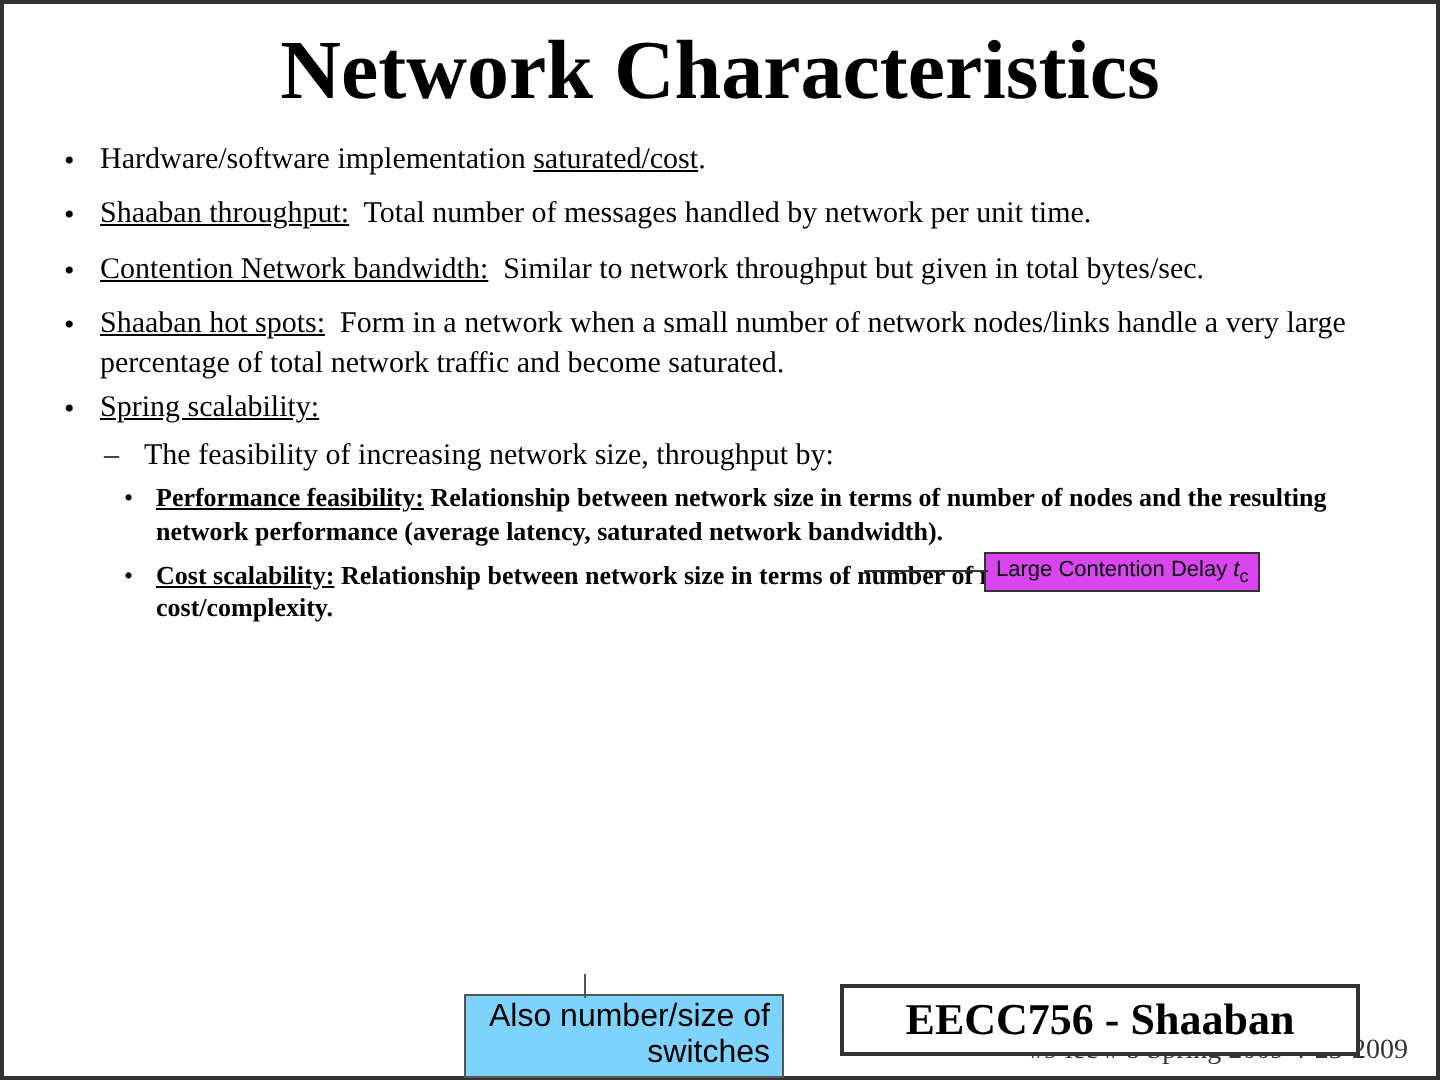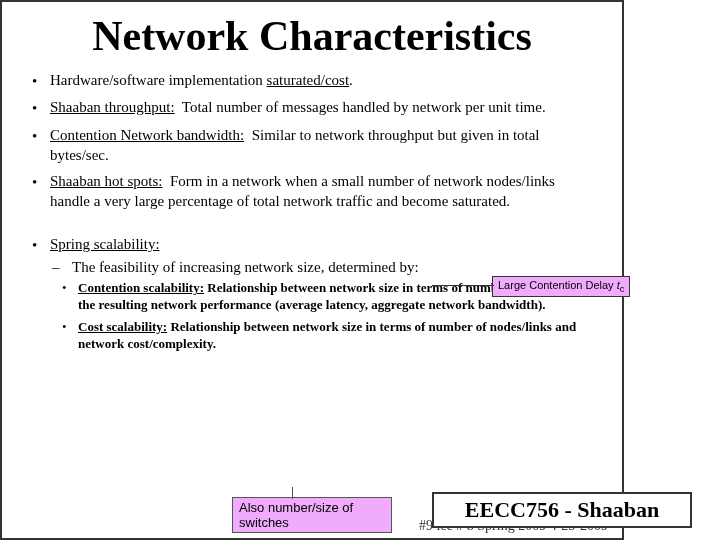--- a/index.html
+++ b/index.html
@@ -5,21 +5,21 @@
     * { margin: 0; padding: 0; box-sizing: border-box; }
     body {
       width: 720px;
       height: 540px;
       background: #fff;
       font-family: 'Times New Roman', Times, serif;
       overflow: hidden;
       position: relative;
     }
     .slide {
-      width: 624px;
+      width: 720px;
       height: 540px;
       background: #fff;
       border: 2px solid #333;
       padding: 10px 30px 10px 30px;
       position: relative;
     }
     .title {
       font-size: 42px;
       font-weight: bold;
       text-align: center;
@@ -65,36 +65,36 @@
       margin-bottom: 4px;
       font-size: 15px;
       line-height: 1.35;
     }
     .dash-dot {
       min-width: 20px;
     }
     .annotation-box {
       position: absolute;
       border: 1.5px solid #333;
-      background: #f0abfc;
+      background: #d946ef;
       padding: 2px 5px;
       font-size: 11px;
       font-family: Arial, sans-serif;
       white-space: nowrap;
       z-index: 10;
     }
     .bottom-left-annotation {
       position: absolute;
       border: 1.5px solid #555;
-      background: #f0abfc;
+      background: #7dd3fc;
       padding: 2px 6px;
-      font-size: 13px;
+      font-size: 16px;
       font-family: Arial, sans-serif;
       z-index: 10;
-      text-align: left;
+      text-align: right;
     }
     .eecc-box {
       position: absolute;
       border: 2px solid #333;
       background: #fff;
       padding: 4px 12px;
       font-size: 22px;
       font-weight: bold;
       font-family: 'Times New Roman', Times, serif;
       z-index: 10;
@@ -146,27 +146,27 @@
 
     <div class="bullet-item" style="margin-bottom:2px;">
       <span class="bullet-dot">•</span>
       <span class="bullet-text">
         <u>Spring scalability:</u>
       </span>
     </div>
 
     <div class="dash-item" style="margin-bottom:3px;">
       <span class="dash-dot">–</span>
-      <span>The feasibility of increasing network size, determined by:</span>
+      <span>The feasibility of increasing network size, throughput by:</span>
     </div>
 
     <div class="sub-bullet" style="margin-bottom:5px;">
       <span class="sub-bullet-dot">•</span>
       <span>
-        <u><strong>Contention scalability:</strong></u><strong> Relationship between network size in terms of number of nodes and the resulting network performance (average latency, aggregate network bandwidth).</strong>
+        <u><strong>Performance feasibility:</strong></u><strong> Relationship between network size in terms of number of nodes and the resulting network performance (average latency, saturated network bandwidth).</strong>
       </span>
     </div>
 
     <div class="sub-bullet">
       <span class="sub-bullet-dot">•</span>
       <span>
         <u><strong>Cost scalability:</strong></u><strong> Relationship between network size in terms of number of nodes/links and network cost/complexity.</strong>
         <span style="display:inline-block; width:140px;"></span>
       </span>
     </div>
@@ -178,19 +178,19 @@
   </div>
 
   <div style="position:absolute; left:430px; top:283px; width:62px; height:1px; border-top:1.5px solid #333; z-index:10;"></div>
 
   <div class="bottom-left-annotation" style="left: 230px; top: 495px; width: 160px;">
     <div>Also number/size of switches</div>
   </div>
 
   <div style="position:absolute; left:290px; top:485px; width:1px; height:12px; border-left:1.5px solid #555; z-index:10;"></div>
 
-  <div class="eecc-box" style="left: 430px; top: 490px; width: 260px; height: 36px; display:flex; align-items:center; justify-content:center;">
+  <div class="eecc-box" style="left: 418px; top: 490px; width: 260px; height: 36px; display:flex; align-items:center; justify-content:center;">
     <span>EECC756 - Shaaban</span>
   </div>
 
   <div class="footer-right" style="right: 14px; bottom: 4px;">#9  lec # 8   Spring 2009  4-23-2009</div>
 
 </div>
 
 </body></html>

